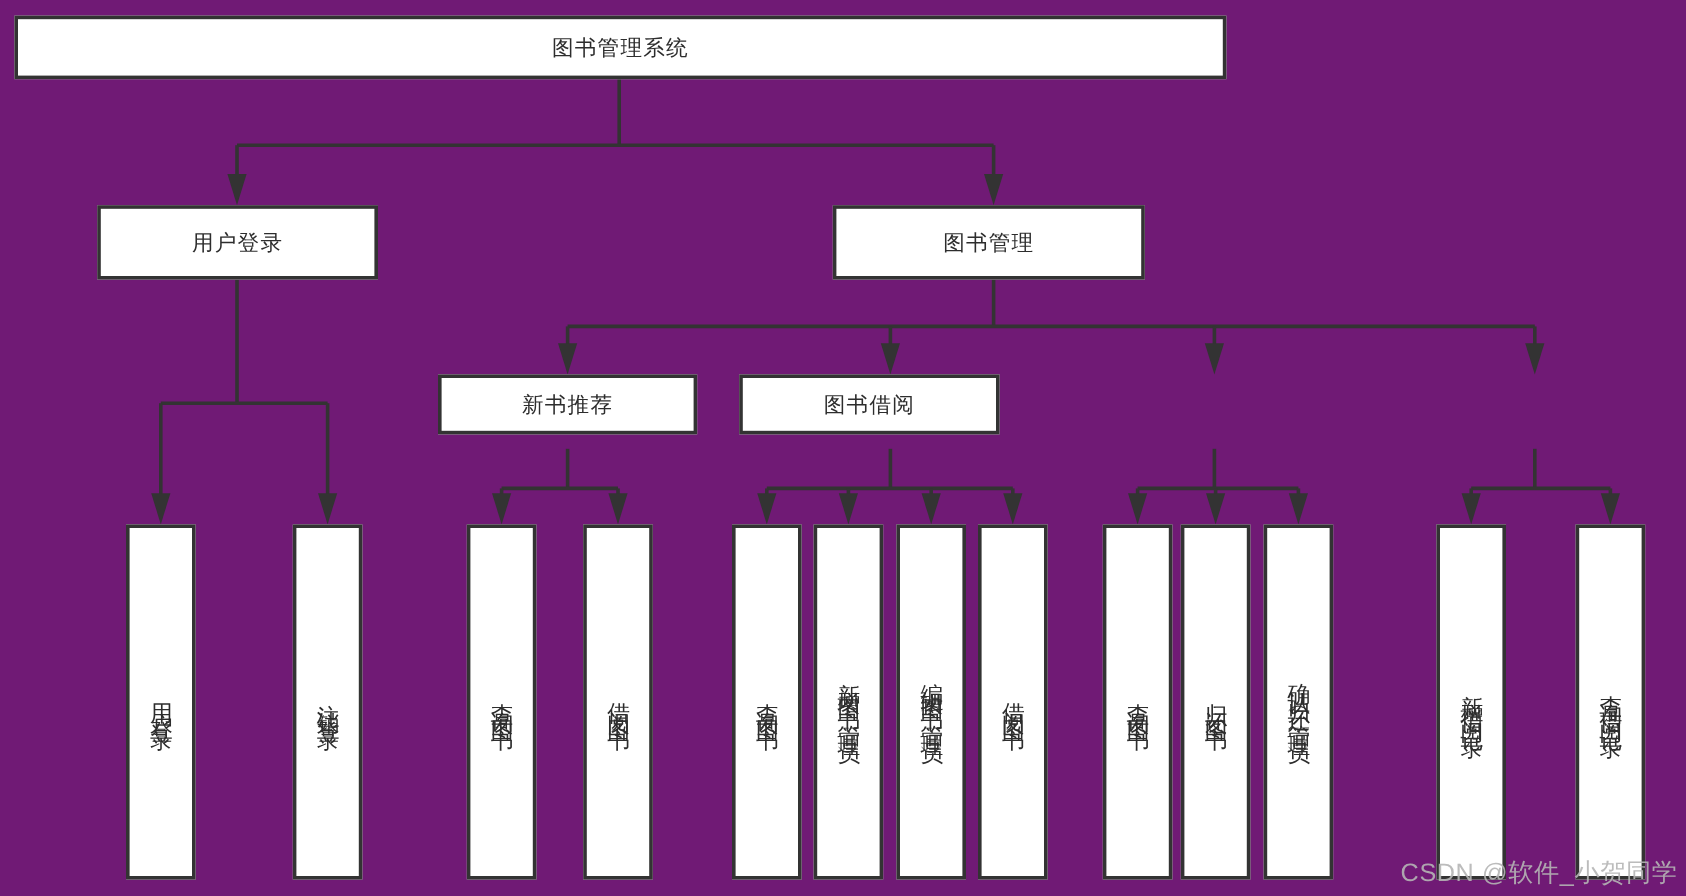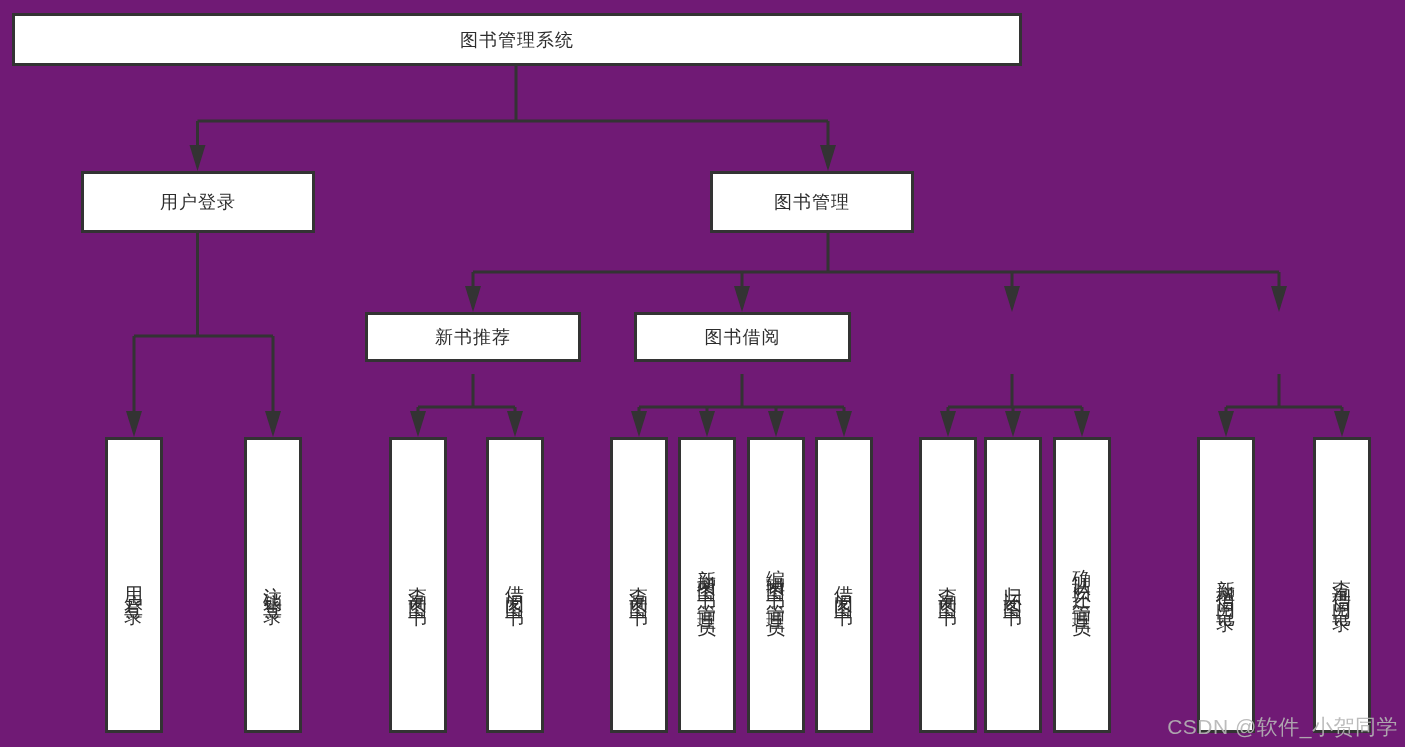--- a/index.html
+++ b/index.html
@@ -133,24 +133,24 @@
       <line class="cline" x1="1226" y1="407" x2="1226" y2="413"></line>
       <polygon class="ahead" points="1218,411 1234,411 1226,437"></polygon>
       <line class="cline" x1="1342" y1="407" x2="1342" y2="413"></line>
       <polygon class="ahead" points="1334,411 1350,411 1342,437"></polygon>
     </g>
   </svg>
 
   <div class="node root">图书管理系统</div>
 
   <div class="node lvl2" style="left:81px;width:234px">用户登录</div>
-  <div class="node lvl2" style="left:710px;width:204px">图书管理</div>
+  <div class="node lvl2" style="left:694px;width:260px">图书管理</div>
 
   <div class="node lvl3" style="left:365px;width:216px">新书推荐</div>
-  <div class="node lvl3" style="left:634px;width:217px">图书借阅</div>
+  <div class="node lvl3" style="left:616px;width:217px">图书借阅</div>
 
   <div class="node leaf" style="left:105px">
     <span class="vtext">用户登录</span>
   </div>
   <div class="node leaf" style="left:244px">
     <span class="vtext">注销登录</span>
   </div>
 
   <div class="node leaf" style="left:389px">
     <span class="vtext">查询图书</span>

